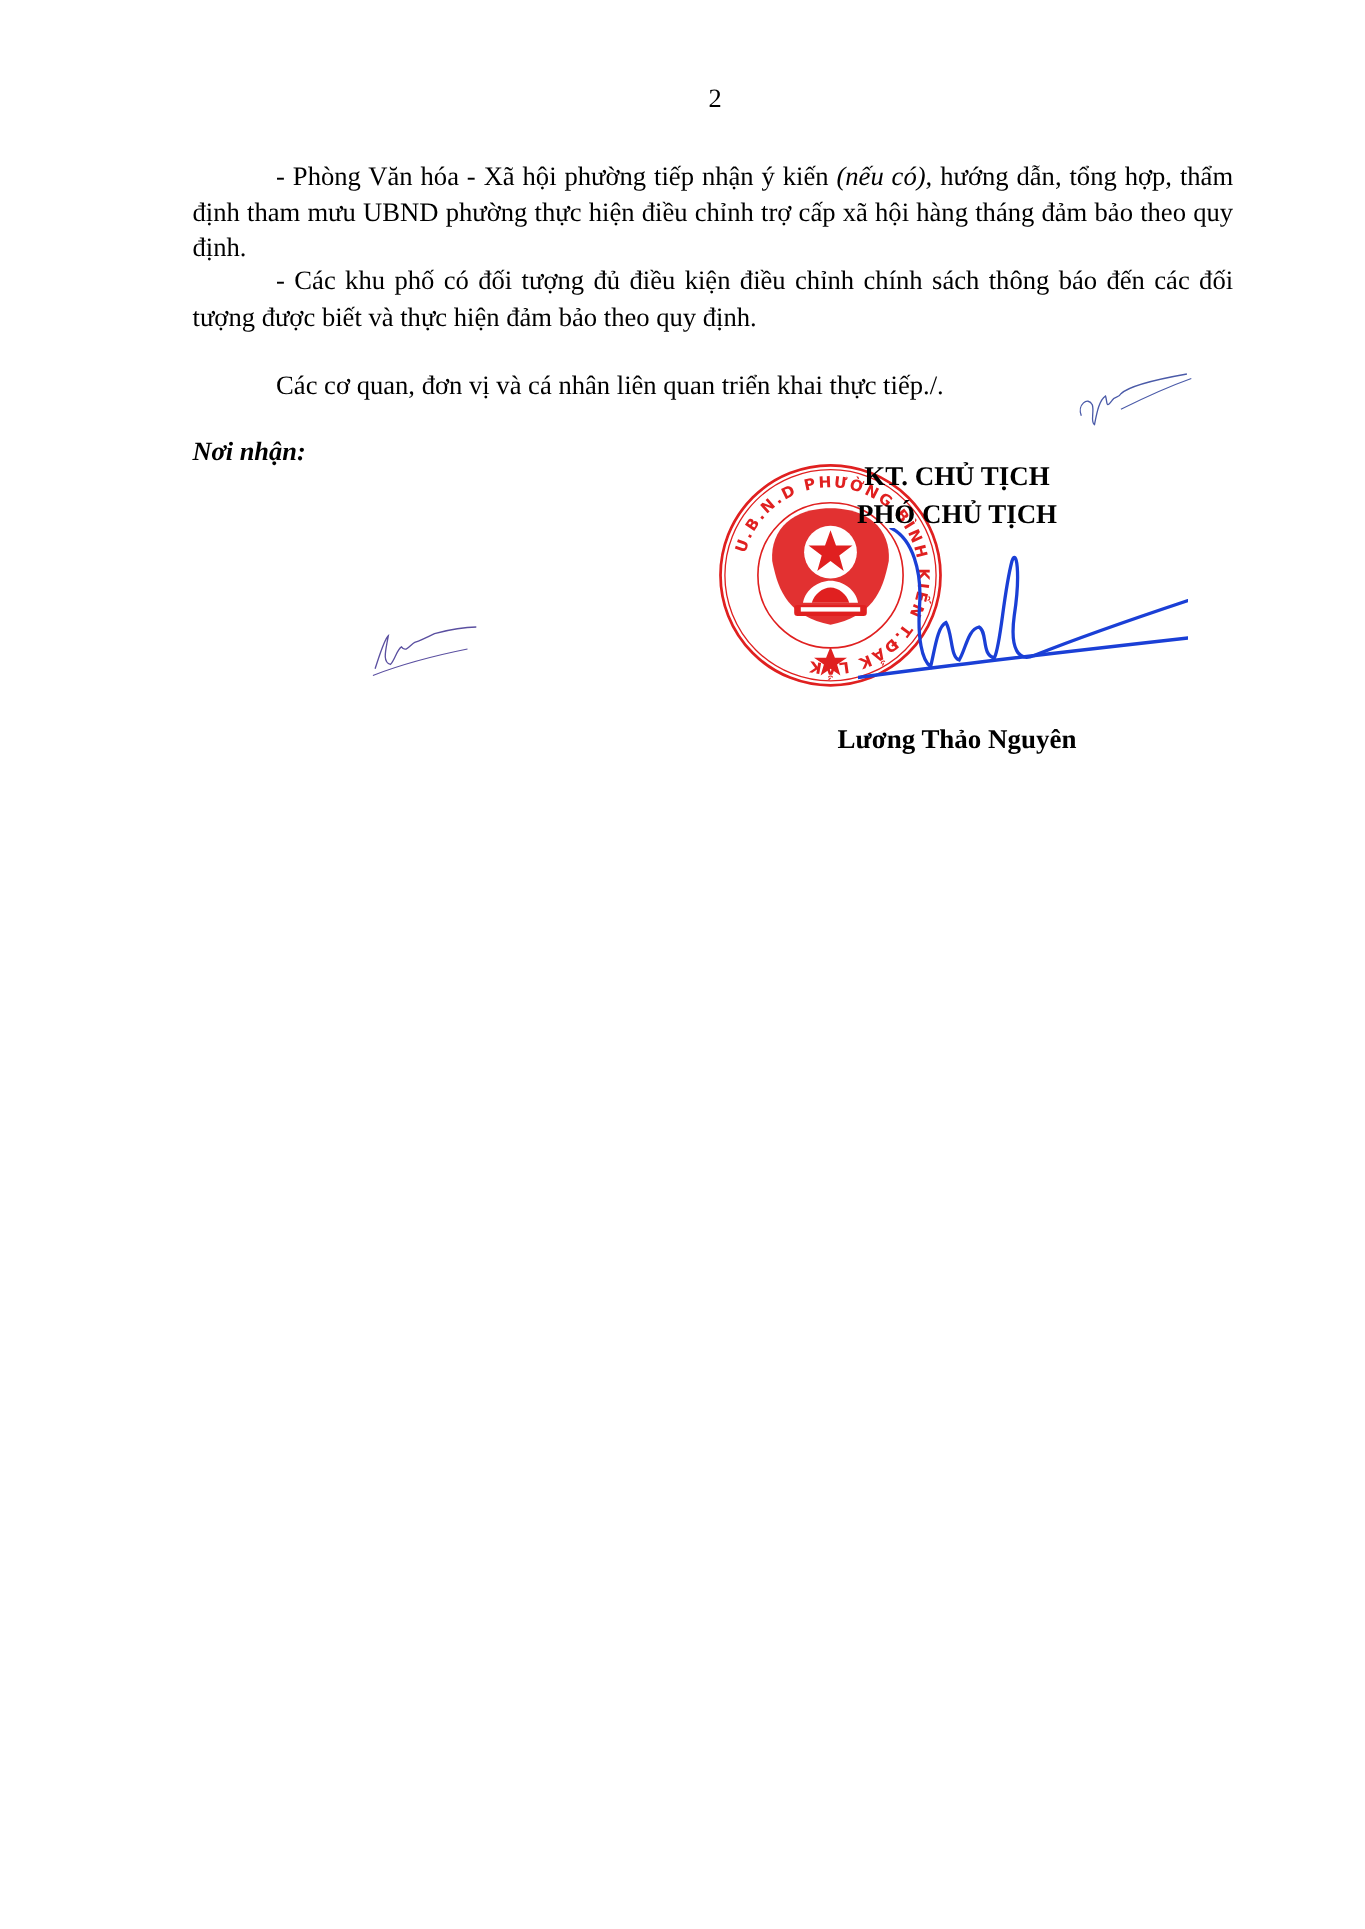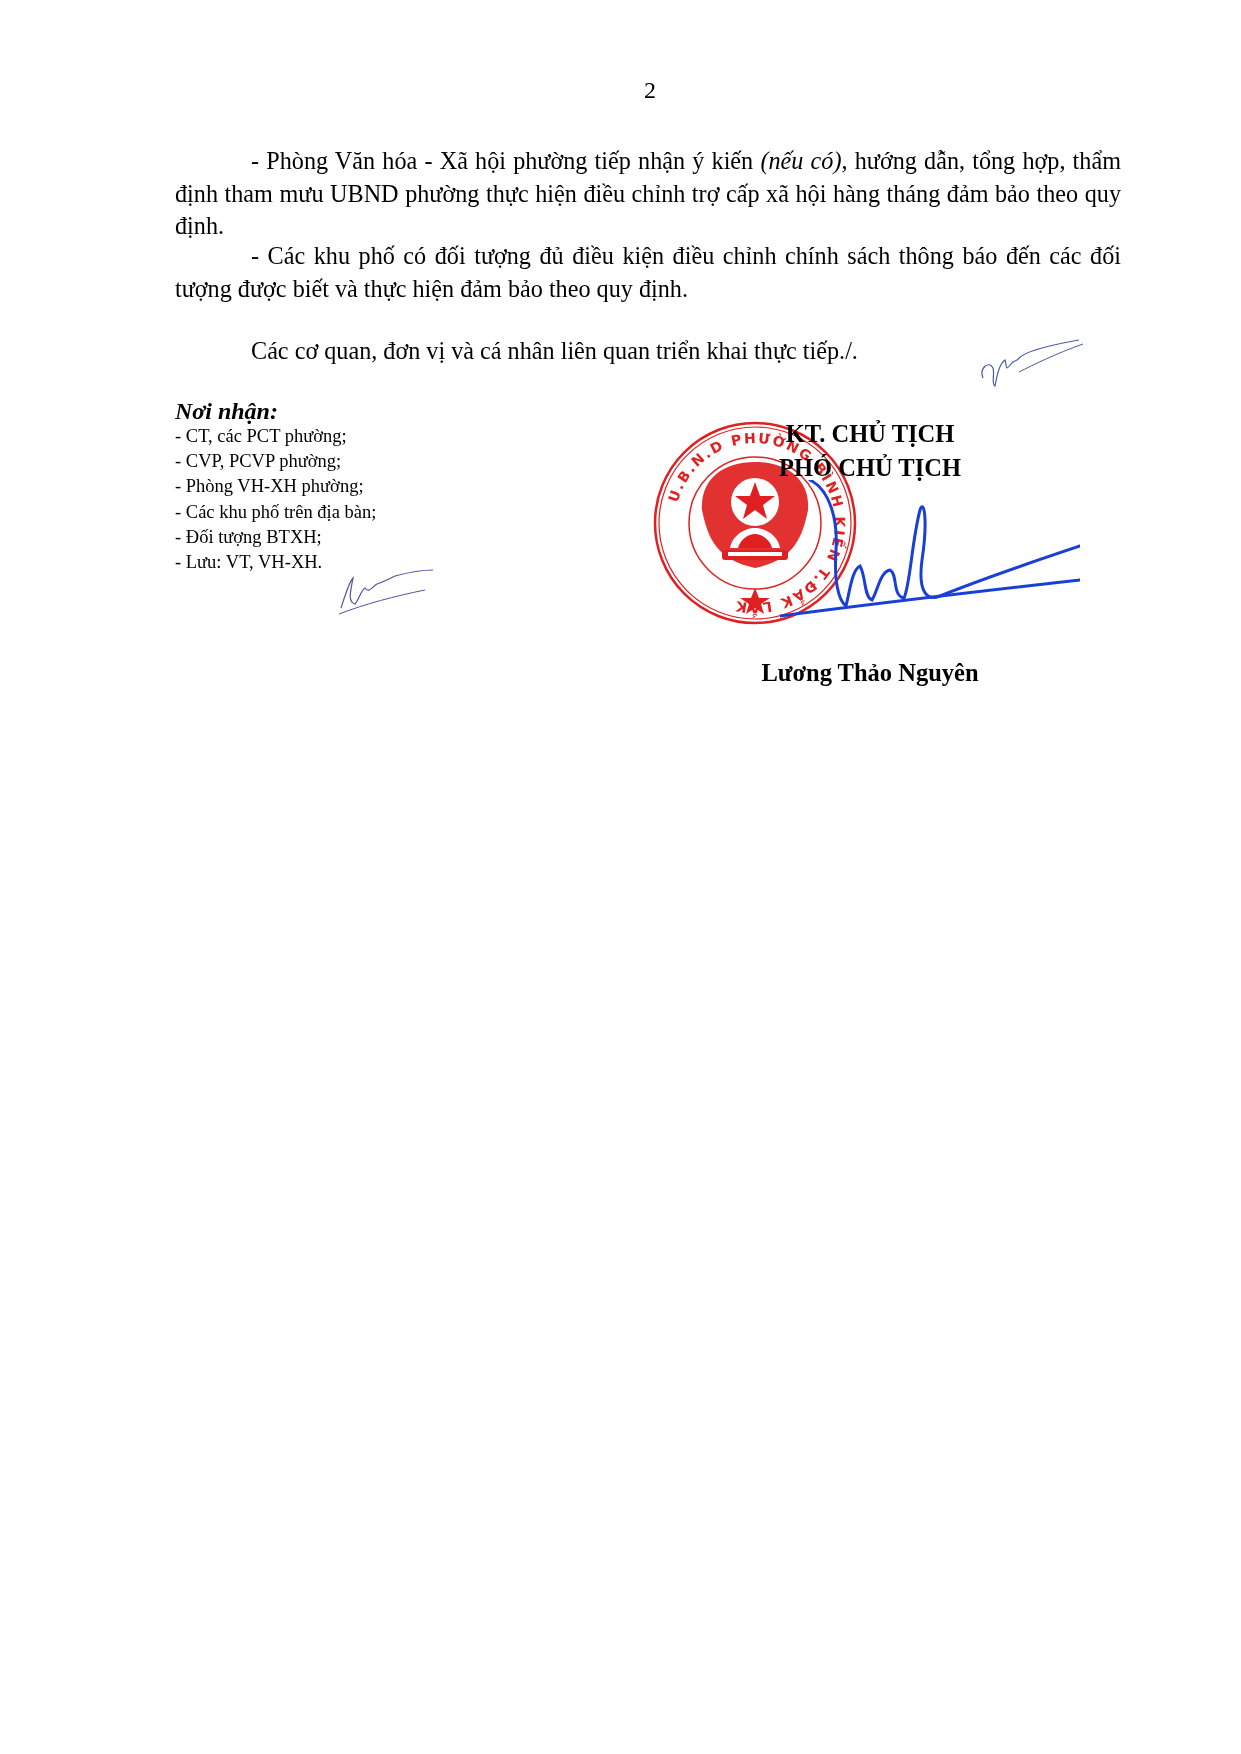--- a/index.html
+++ b/index.html
@@ -132,28 +132,20 @@
   <p class="para">Các cơ quan, đơn vị và cá nhân liên quan triển khai thực tiếp./.</p>
 </div>
 
 <svg class="sig-small ink" viewBox="0 0 110 50">
   <path d="M8 40 C4 30, 14 22, 18 30 C20 36, 16 46, 20 48 C22 38, 24 26, 30 22 C32 28, 30 34, 36 26 C38 22, 42 24, 44 20 C50 14, 70 8, 104 2" stroke="#4a5aa8" stroke-width="1.2" fill="none"></path>
   <path d="M44 34 C60 26, 80 16, 108 6" stroke="#4a5aa8" stroke-width="1" fill="none"></path>
 </svg>
 
 <div class="recipients">
   <div class="title">Nơi nhận:</div>
-  <ul>
-    <li>- CT, các PCT phường;</li>
-    <li>- CVP, PCVP phường;</li>
-    <li>- Phòng VH-XH phường;</li>
-    <li>- Các khu phố trên địa bàn;</li>
-    <li>- Đối tượng BTXH;</li>
-    <li>- Lưu: VT, VH-XH.</li>
-  </ul>
 </div>
 
 <svg class="sig-initial ink" viewBox="0 0 100 55">
   <path d="M6 48 C10 36, 14 22, 18 18 C16 30, 12 42, 20 44 C24 40, 26 30, 30 28 C34 34, 38 26, 42 24 C48 22, 52 20, 60 16 C75 12, 90 10, 98 10" stroke="#5a4fa0" stroke-width="1.2" fill="none"></path>
   <path d="M4 54 C30 44, 60 36, 90 30" stroke="#5a4fa0" stroke-width="1" fill="none"></path>
 </svg>
 
 <svg class="stamp layer" viewBox="0 0 206 206">
   <defs>
     <path id="ringPath" d="M103,103 m-80,0 a80,80 0 1,1 160,0 a80,80 0 1,1 -160,0"></path>

